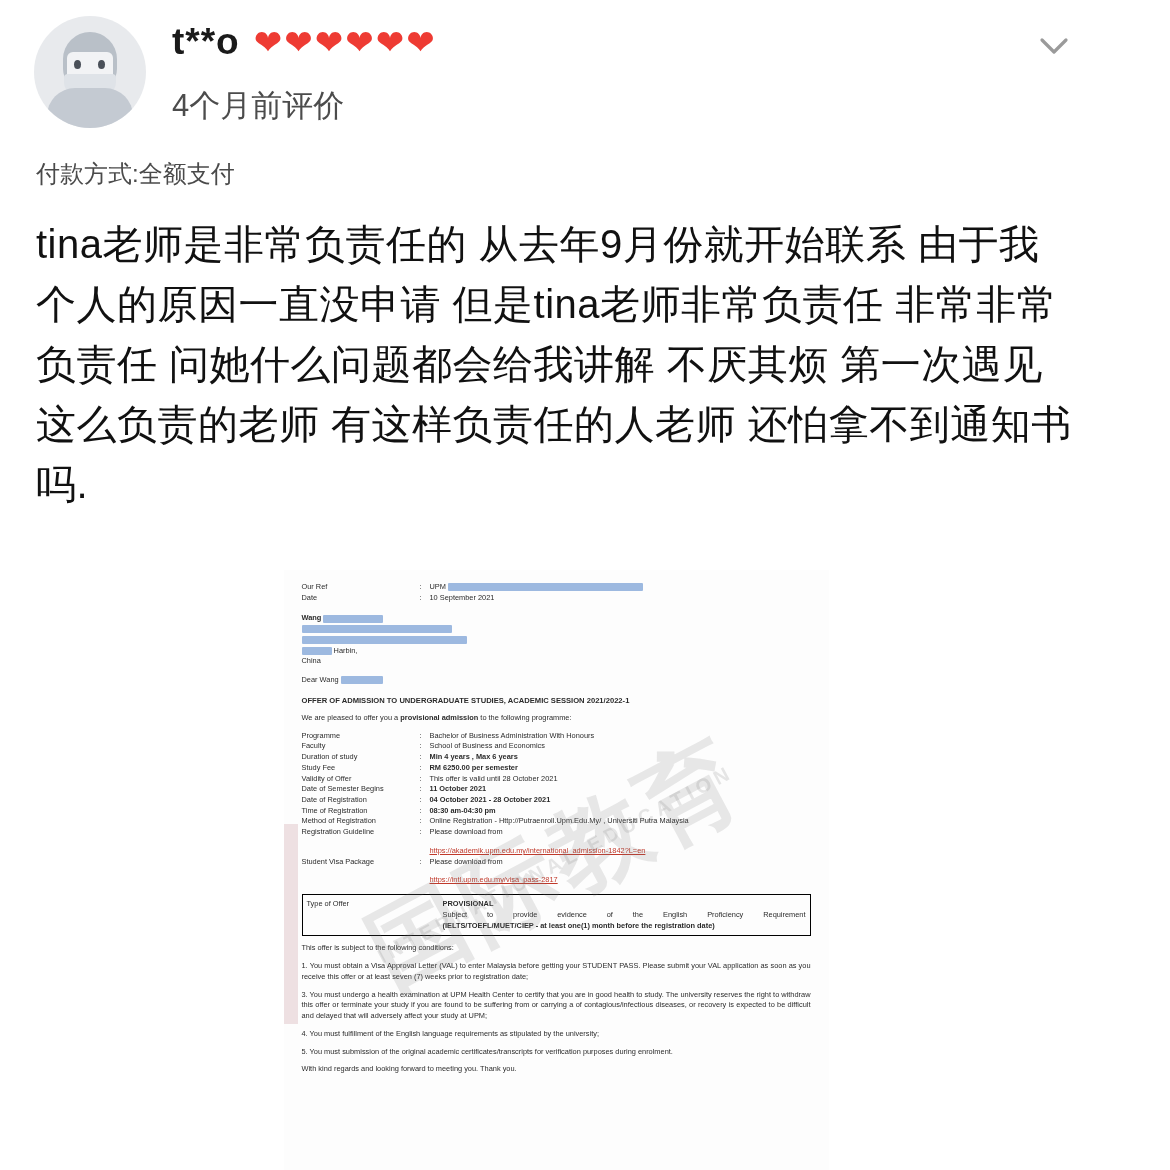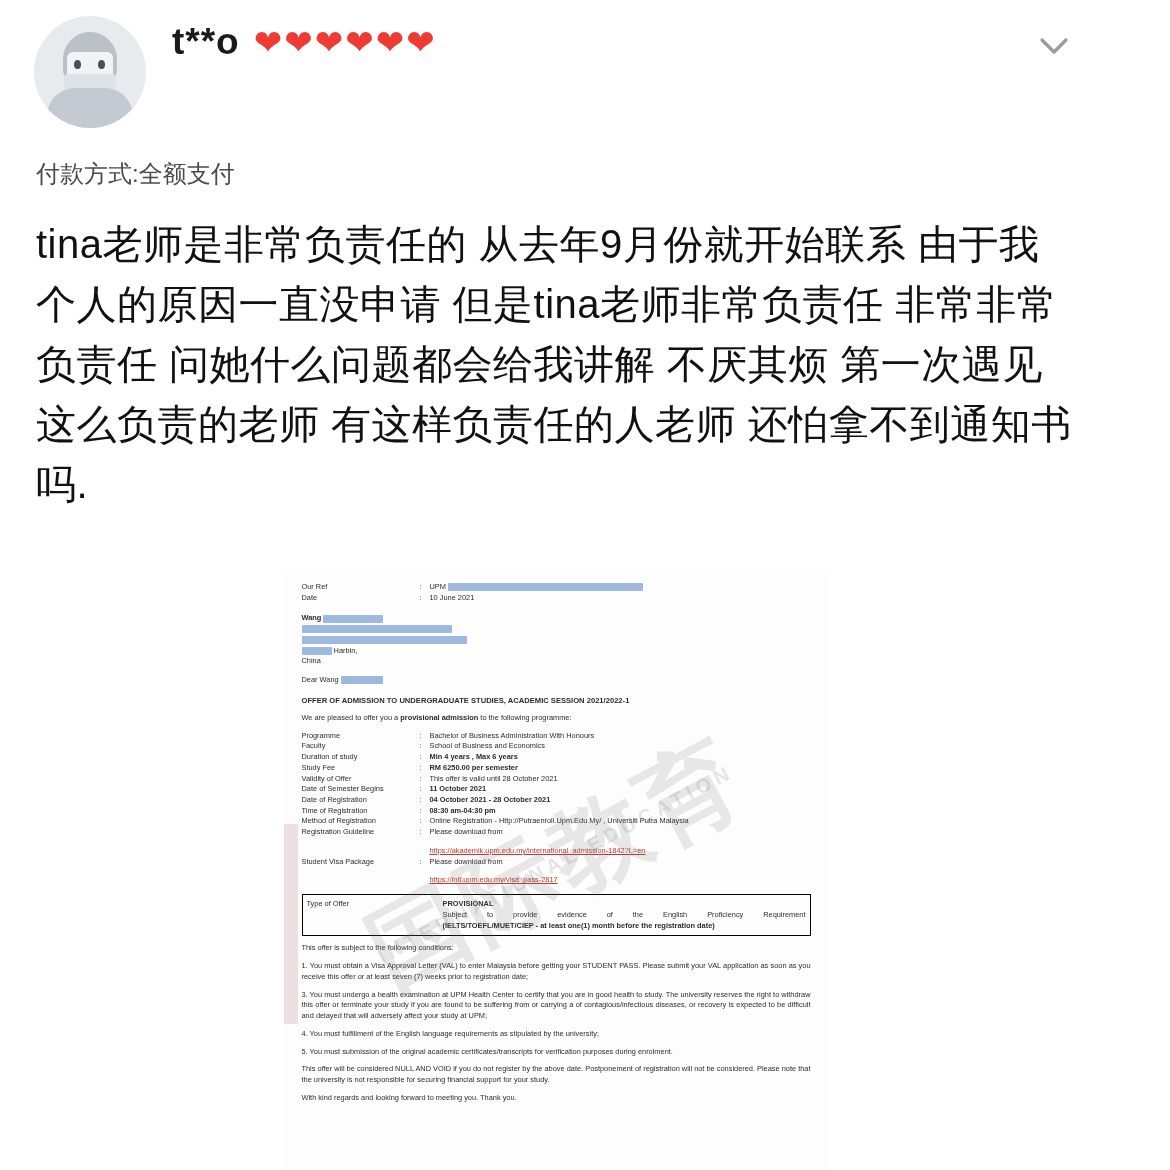--- a/index.html
+++ b/index.html
@@ -220,20 +220,21 @@
       <div class="eye r"></div>
       <div class="mask"></div>
       <div class="body"></div>
     </div>
 
     <div class="header-text">
       <div class="name-row">
         <div class="user-name">t**o</div>
         <div class="hearts">❤❤❤❤❤❤</div>
       </div>
+      <div class="review-time">4个月前评价</div>
     </div>
 
     <div class="chevron">
       <svg width="48" height="48" viewBox="0 0 48 48" aria-hidden="true">
         <path d="M12 18 L24 30 L36 18" fill="none" stroke="#9a9a9a" stroke-width="3.2" stroke-linecap="round" stroke-linejoin="round"></path>
       </svg>
     </div>
   </div>
 
   <div class="pay-line">付款方式:全额支付</div>
@@ -252,21 +253,21 @@
         <div class="colon">:</div>
         <div class="val">
           <span>UPM</span>
           <span class="redact" style="width:195px"></span>
         </div>
       </div>
 
       <div class="doc-row">
         <div class="lbl">Date</div>
         <div class="colon">:</div>
-        <div class="val">10 June 2021</div>
+        <div class="val">10 September 2021</div>
       </div>
 
       <div style="height:10px"></div>
 
       <div>
         <div>
           <b>Wang</b>
           <span class="redact" style="width:60px"></span>
         </div>
         <div>
@@ -376,21 +377,20 @@
 
       <div class="para">This offer is subject to the following conditions:</div>
 
       <div class="numlist">
         <div class="para">1.  You must obtain a Visa Approval Letter (VAL) to enter Malaysia before getting your STUDENT PASS. Please submit your VAL application as soon as you receive this offer or at least seven (7) weeks prior to registration date;</div>
         <div class="para">3.  You must undergo a health examination at UPM Health Center to certify that you are in good health to study. The university reserves the right to withdraw this offer or terminate your study if you are found to be suffering from or carrying a of contagious/infectious diseases, or recovery is expected to be difficult and delayed that will adversely affect your study at UPM;</div>
         <div class="para">4.  You must fulfillment of the English language requirements as stipulated by the university;</div>
         <div class="para">5.  You must submission of the original academic certificates/transcripts for verification purposes during enrolment.</div>
       </div>
 
-      <div class="para">This offer will be considered NULL AND VOID if you do not register by the above date. Postponement of registration will not be considered. Please note that the university is not responsible for securing financial support for your study.</div>
       <div class="para">With kind regards and looking forward to meeting you. Thank you.</div>
 
       <div class="tint-left"></div>
 
       <div class="watermark">
         <span>国际教育</span>
         <span class="sub">INTERNATIONAL EDUCATION</span>
       </div>
     </div>
   </div>

